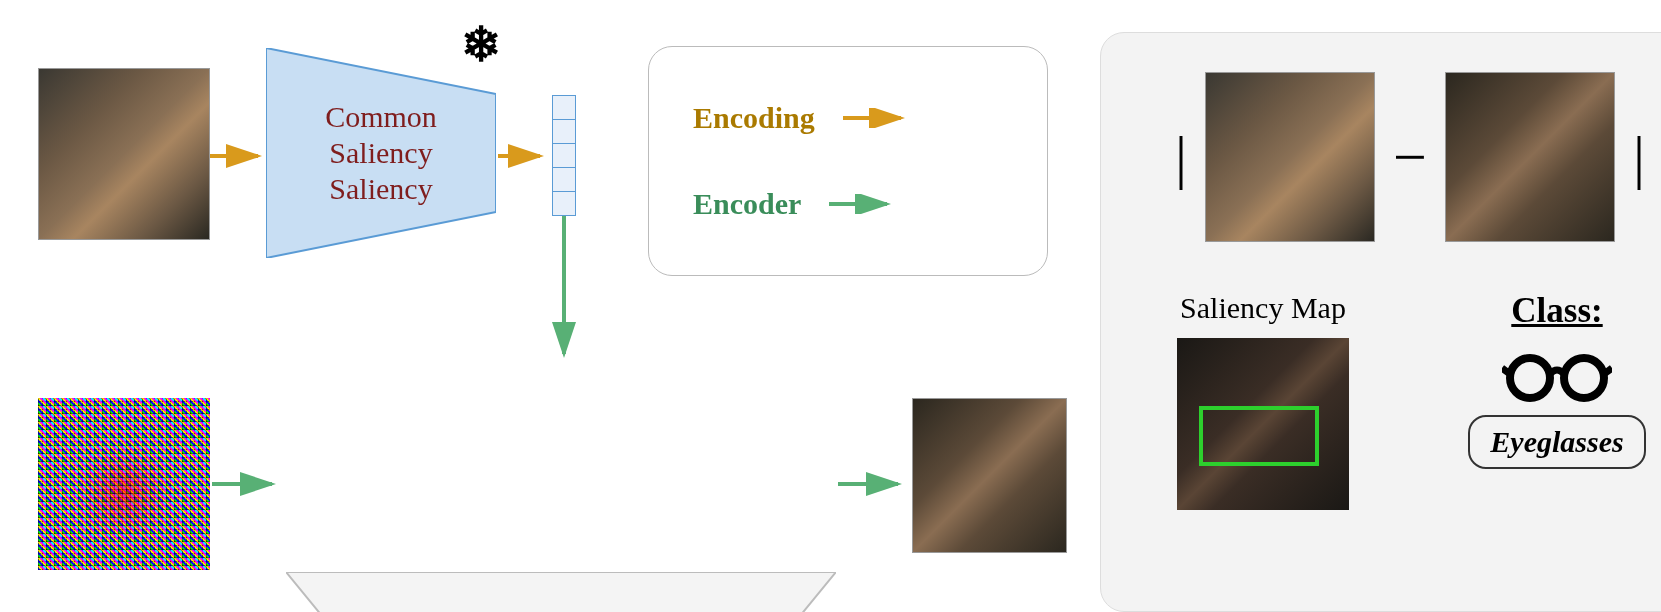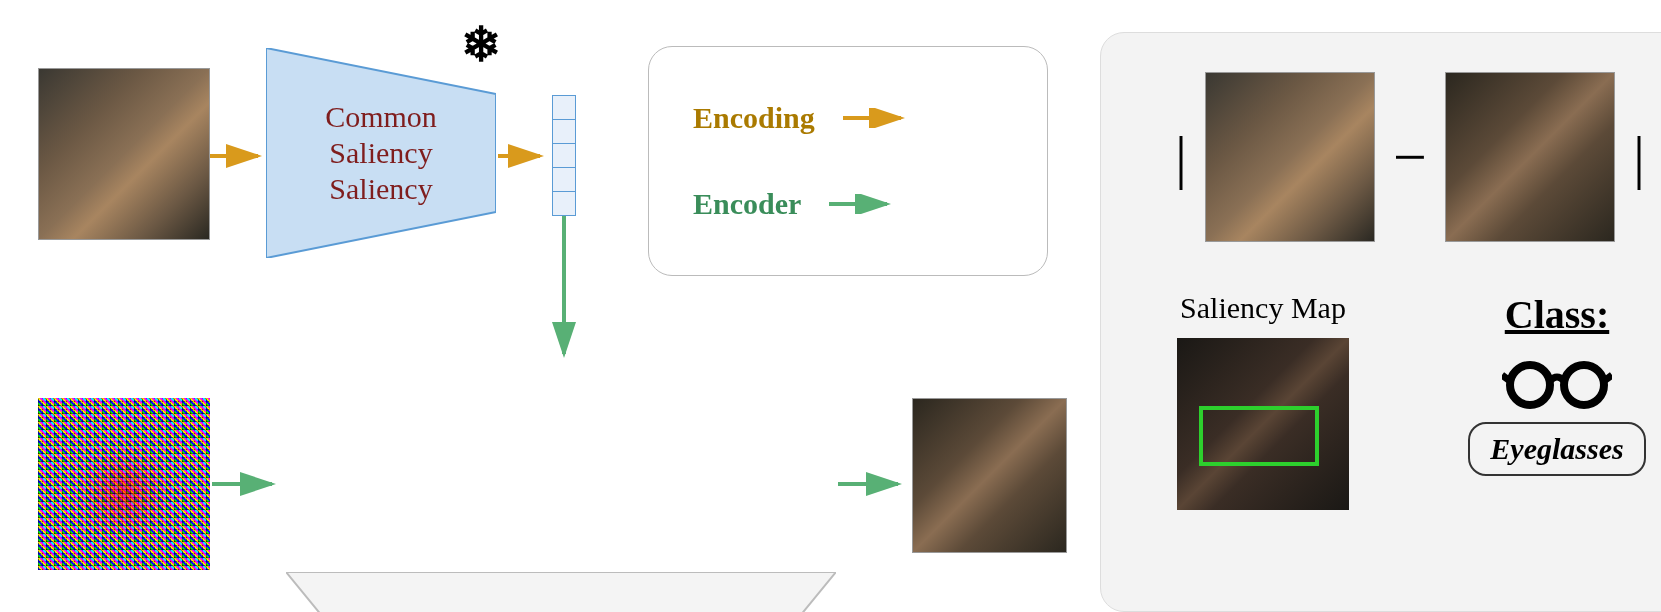--- a/index.html
+++ b/index.html
@@ -140,21 +140,21 @@
     align-items: flex-start;
   }
   .rp-col {
     flex: 1;
     display: flex;
     flex-direction: column;
     align-items: center;
     gap: 13px;
   }
   .sal-label { font-size: 30px; }
-  .class-label { font-size: 40px; font-weight: bold; text-decoration: underline; }
+  .class-label { font-size: 35px; font-weight: bold; text-decoration: underline; }
   .class-tag {
     border: 2px solid #333;
     border-radius: 18px;
     padding: 8px 20px;
     font-size: 30px;
     font-style: italic;
     font-weight: bold;
   }
 </style>
 </head>

